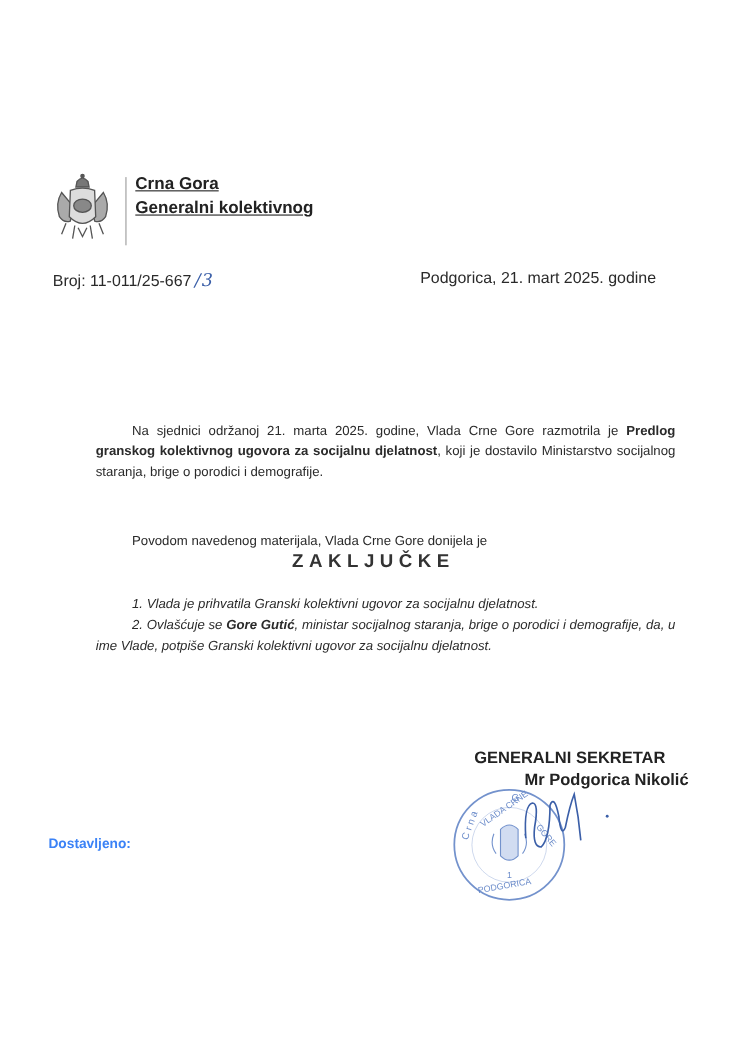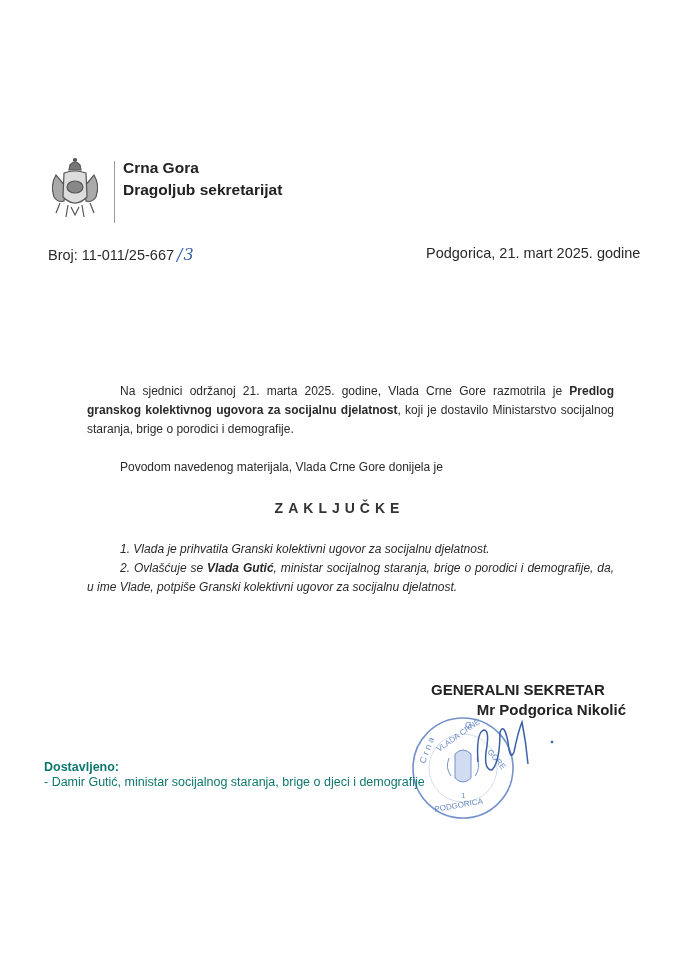--- a/index.html
+++ b/index.html
@@ -4,34 +4,34 @@
   <style>
     html, body { margin: 0; padding: 0; }
     body {
       width: 679px; height: 960px; background: #ffffff; position: relative; overflow: hidden;
       font-family: "Liberation Sans", sans-serif; color: #2a2a2a;
     }
     .abs { position: absolute; }
     .header { left: 44px; top: 157px; width: 320px; height: 70px; }
     .crest { position: absolute; left: 2px; top: 0; width: 58px; height: 66px; }
     .divider { position: absolute; left: 70px; top: 4px; width: 1px; height: 62px; background: #9a9a9a; }
-    .hdr-lines { position: absolute; left: 79px; top: 0; font-size: 15.5px; font-weight: bold; line-height: 22px; color: #222; }
+    .hdr-lines { position: absolute; left: 79px; top: 0; font-size: 15.5px; font-weight: bold; line-height: 22px; color: #222; text-decoration: underline; }
     .broj { left: 48px; top: 245px; font-size: 14.5px; color: #2a2a2a; }
     .broj .hand { font-family: "DejaVu Serif", serif; color: #3b5fa8; font-style: italic; font-size: 16px; margin-left: 3px; letter-spacing: 1px; }
-    .date { left: 382px; top: 245px; font-size: 14.5px; margin-left: 44px; }
+    .date { left: 382px; top: 245px; font-size: 14.5px; }
     .body-text { left: 87px; width: 527px; font-size: 12px; line-height: 19px; text-align: justify; color: #2a2a2a; }
     .p1 { top: 382px; text-indent: 33px; }
-    .p2 { top: 458px; left: 120px; width: 494px; }
-    .title { left: 0; width: 679px; top: 500px; text-align: center; font-weight: bold; font-size: 14px; letter-spacing: 5px; color: #333; }
+    .p2 { top: 482px; left: 120px; width: 494px; }
+    .title { left: 0; width: 679px; top: 500px; text-align: center; font-weight: bold; font-size: 17px; letter-spacing: 5px; color: #333; }
     .list { top: 540px; font-style: italic; }
     .list div { text-indent: 33px; }
     .signer { left: 408px; top: 680px; width: 220px; text-align: right; font-weight: bold; font-size: 15px; line-height: 20px; color: #222; }
     .signer .t1 { text-align: center; }
     .signer .t2 { text-align: right; padding-right: 2px; }
-    .dost { left: 44px; top: 760px; font-size: 12.5px; line-height: 15px; color: #0f766e; }
+    .dost { left: 44px; top: 760px; font-size: 12.5px; line-height: 15px; color: #3b82f6; }
     .dost .lbl { font-weight: bold; }
     .stamp { left: 405px; top: 712px; width: 120px; height: 110px; }
     .signature { left: 470px; top: 712px; width: 90px; height: 75px; }
   </style>
 </head>
 <body>
 
 <div class="abs header">
   <svg class="crest" viewBox="0 0 58 66">
     <g fill="none" stroke="#555" stroke-width="1.2">
@@ -41,42 +41,42 @@
       <path d="M48 18 Q54 28 50 40 Q46 46 40 44 L38 30 Z" fill="#aaa"></path>
       <path d="M18 16 Q29 12 40 16 L41 40 Q29 52 17 40 Z" fill="#ddd"></path>
       <ellipse cx="29" cy="30" rx="8" ry="6" fill="#888"></ellipse>
       <path d="M14 46 L10 56 M44 46 L48 56 M22 48 L20 60 M36 48 L38 60"></path>
       <path d="M25 50 L29 58 L33 50"></path>
     </g>
   </svg>
   <div class="divider"></div>
   <div class="hdr-lines">
     <div>Crna Gora</div>
-    <div>Dragoljub sekretarijat</div>
+    <div>Generalni kolektivnog</div>
   </div>
 </div>
 
 <div class="abs broj">
   <span>Broj: 11-011/25-667</span><span class="hand">/3</span>
 </div>
 <div class="abs date">Podgorica, 21. mart 2025. godine</div>
 
 <div class="abs body-text p1">
   <span>Na sjednici održanoj 21. marta 2025. godine, Vlada Crne Gore razmotrila je </span><b>Predlog granskog kolektivnog ugovora za socijalnu djelatnost</b><span>, koji je dostavilo Ministarstvo socijalnog staranja, brige o porodici i demografije.</span>
 </div>
 <div class="abs body-text p2">Povodom navedenog materijala, Vlada Crne Gore donijela je</div>
 
 <div class="abs title">ZAKLJUČKE</div>
 
 <div class="abs body-text list">
   <div>
     <span>1.</span> <span>Vlada je prihvatila Granski kolektivni ugovor za socijalnu djelatnost.</span>
   </div>
   <div>
-    <span>2.</span> <span>Ovlašćuje se </span><b>Vlada Gutić</b><span>, ministar socijalnog staranja, brige o porodici i demografije, da, u ime Vlade, potpiše Granski kolektivni ugovor za socijalnu djelatnost.</span>
+    <span>2.</span> <span>Ovlašćuje se </span><b>Gore Gutić</b><span>, ministar socijalnog staranja, brige o porodici i demografije, da, u ime Vlade, potpiše Granski kolektivni ugovor za socijalnu djelatnost.</span>
   </div>
 </div>
 
 <svg class="abs stamp" viewBox="0 0 120 110">
   <g stroke="#5b7fc4" fill="none" opacity="0.85">
     <circle cx="58" cy="56" r="50" stroke-width="1.6"></circle>
     <circle cx="58" cy="56" r="34" stroke-width="0.8" opacity="0.4"></circle>
     <path d="M50 42 Q58 34 66 42 L66 66 Q58 74 50 66 Z" fill="#c9d6ef" stroke-width="1"></path>
     <path d="M44 46 Q40 56 46 64 M72 46 Q76 56 70 64" stroke-width="1"></path>
   </g>
@@ -95,14 +95,13 @@
   <circle cx="82" cy="30" r="1.3" fill="#3b5fa8"></circle>
 </svg>
 
 <div class="abs signer">
   <div class="t1">GENERALNI SEKRETAR</div>
   <div class="t2">Mr Podgorica Nikolić</div>
 </div>
 
 <div class="abs dost">
   <div class="lbl">Dostavljeno:</div>
-  <div>- Damir Gutić, ministar socijalnog staranja, brige o djeci i demografije</div>
 </div>
 
 </body></html>

